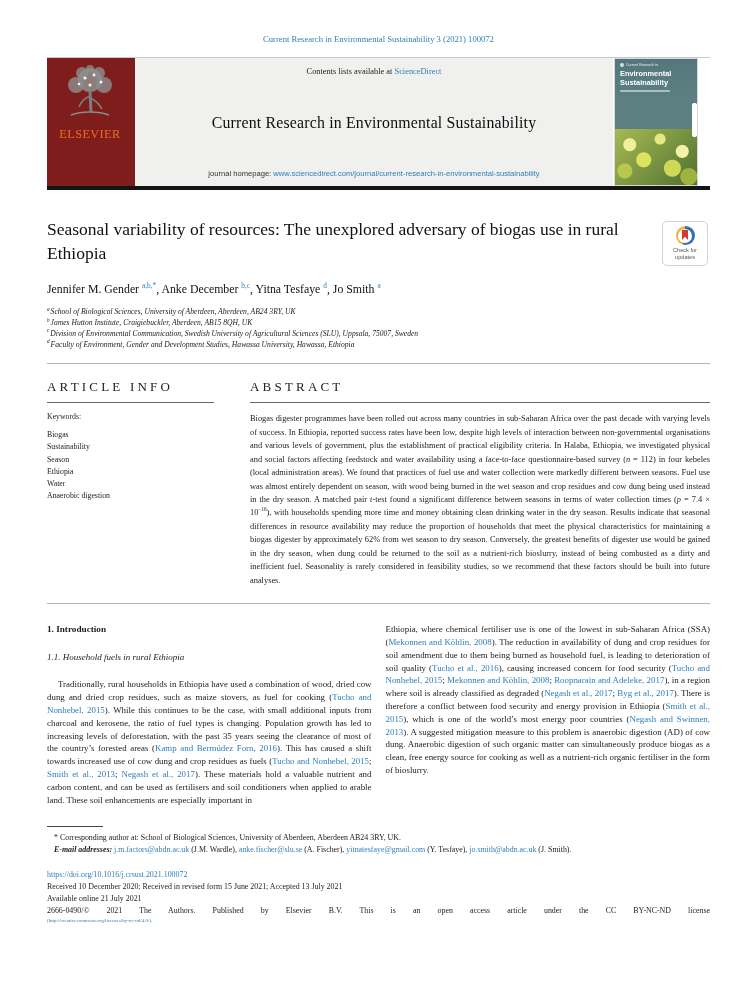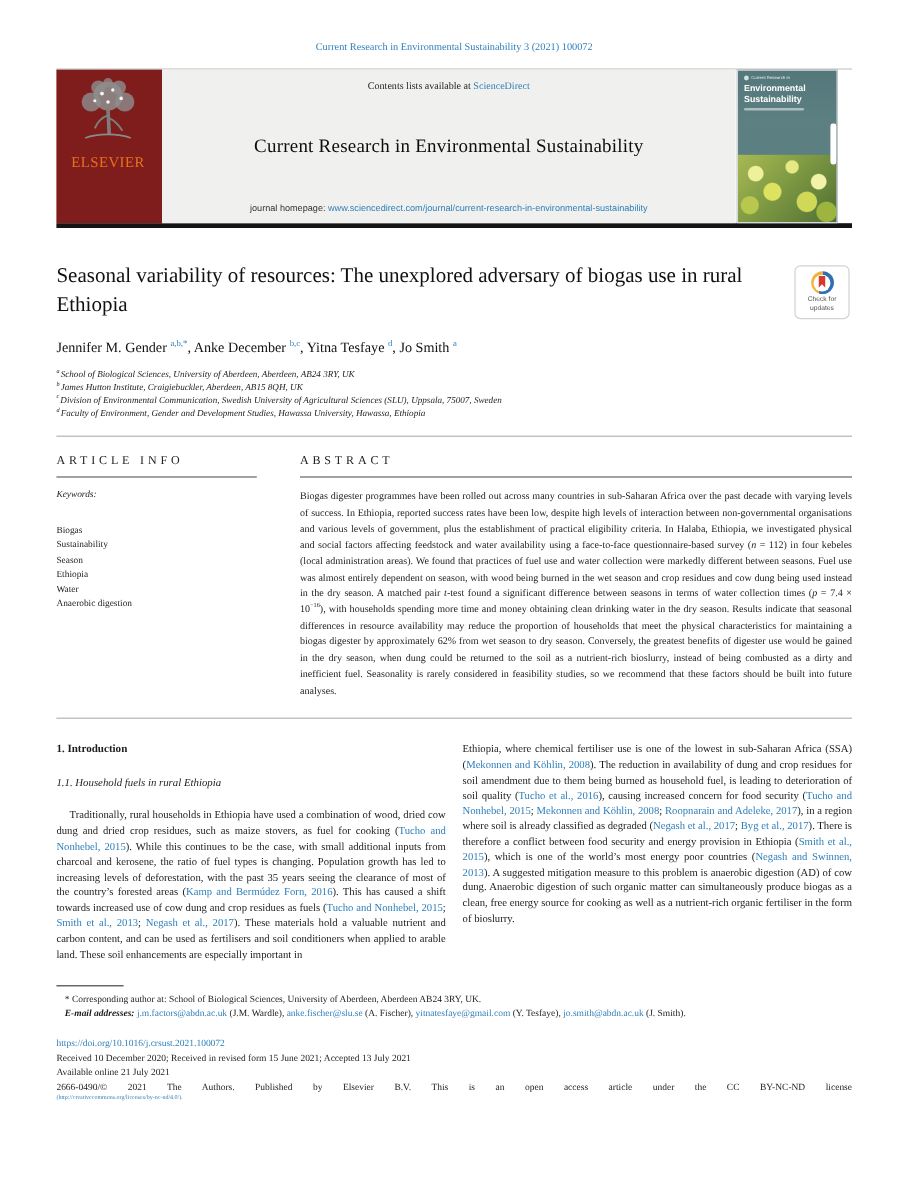--- a/index.html
+++ b/index.html
@@ -63,23 +63,23 @@
 
   .affils{margin-top:10px;font-size:7.6px;font-style:italic;line-height:1.42;color:#222;}
   .affil-sup{vertical-align:super;font-size:68%;line-height:0;margin-right:1px;}
 
   .hr-gray{border:none;border-top:1px solid var(--rule);margin:13px 0 0 0;}
 
   
   .info-block{display:flex;margin-top:15px;}
   .info-left{width:203px;padding-right:36px;flex-shrink:0;}
   .info-right{flex:1;}
-  .block-heading{font-size:10px;letter-spacing:3.2px;color:#222;}
+  .block-heading{font-size:13px;letter-spacing:3.2px;color:#222;}
   .heading-rule{border:none;border-top:1px solid #666;margin:7px 0 9px 0;}
-  .kw-label{font-size:7.8px;font-style:italic;margin-bottom:20px;}
+  .kw-label{font-size:7.8px;margin-bottom:8px;}
   .kw{font-size:7.8px;line-height:1.55;}
   .abstract-text{font-size:8.4px;line-height:1.6;text-align:justify;color:#1b1b1b;}
 
   .hr-gray2{border:none;border-top:1px solid var(--rule);margin:16px 0 0 0;}
 
   
   .cols{display:flex;gap:14px;margin-top:19px;}
   .col{flex:1;font-size:8.9px;line-height:1.44;text-align:justify;}
   .sec-h{font-weight:bold;font-size:9.2px;margin-bottom:15px;text-align:left;}
   .subsec-h{font-style:italic;font-size:9px;margin-bottom:14px;text-align:left;}

